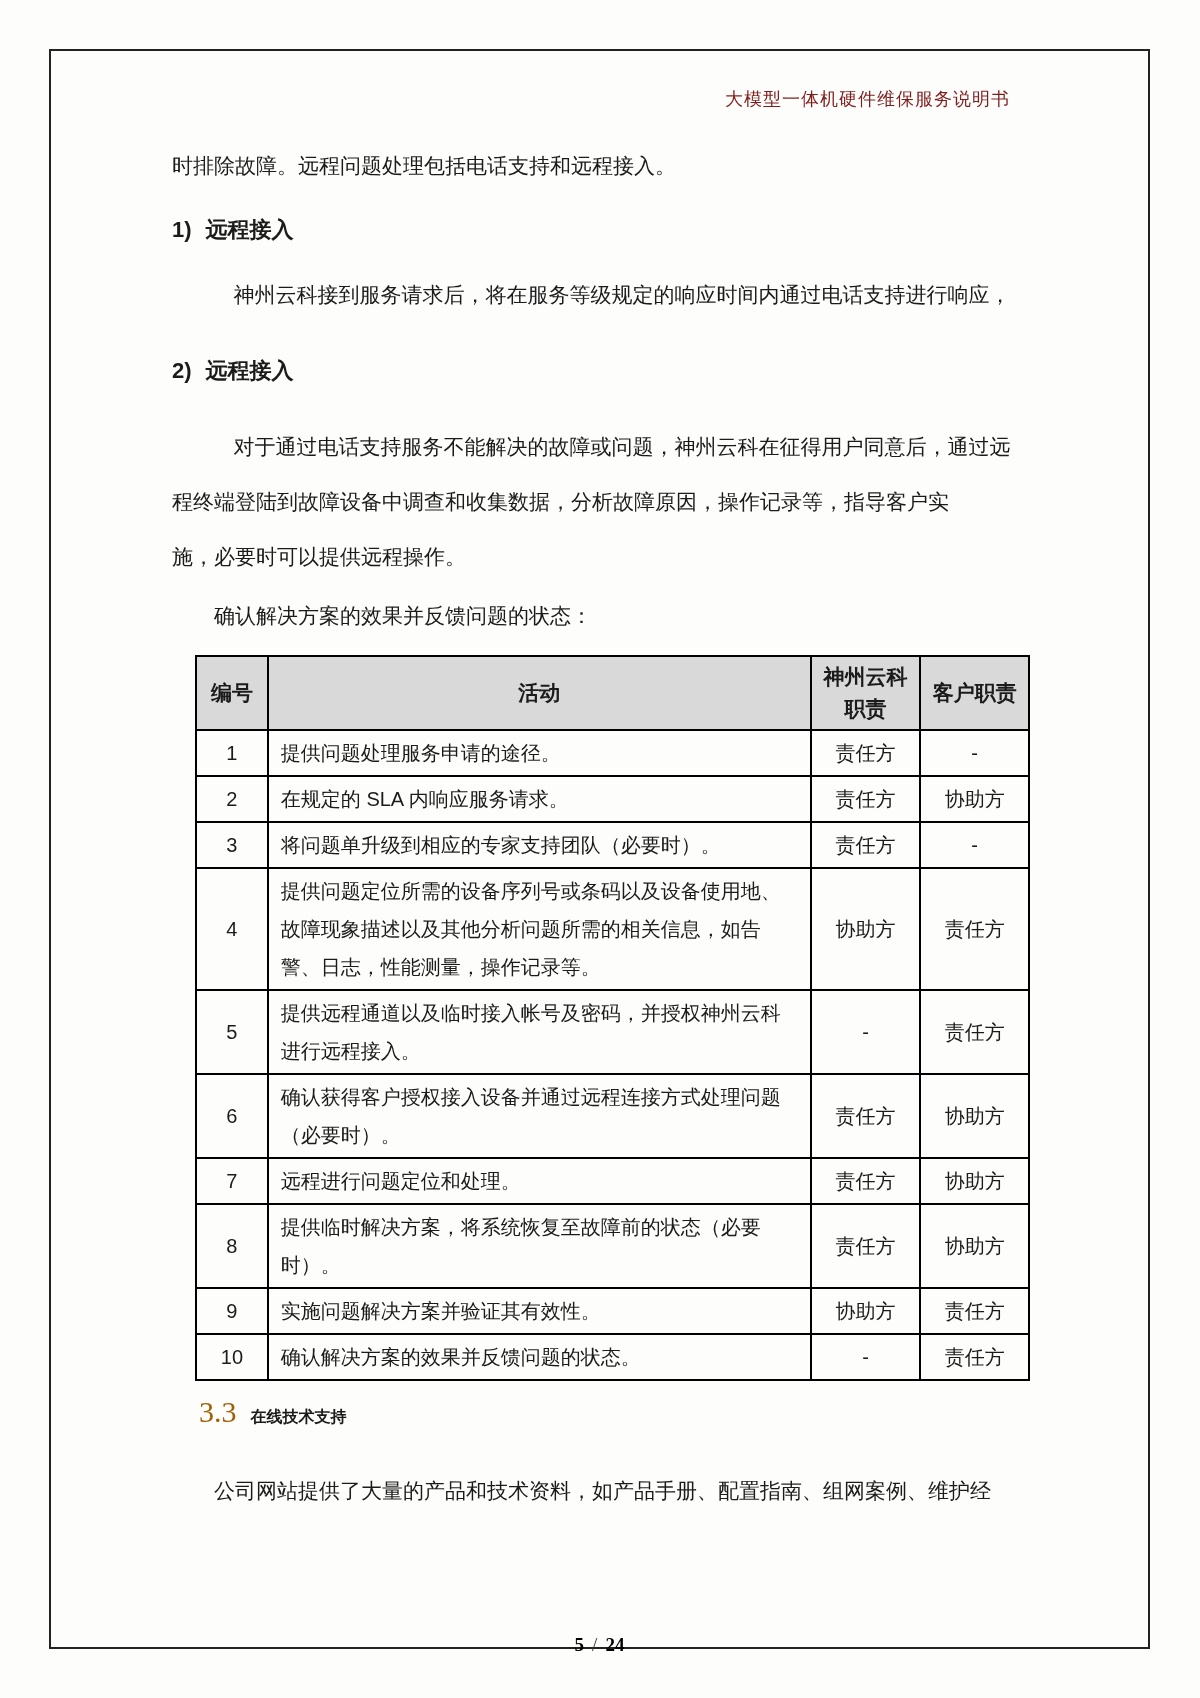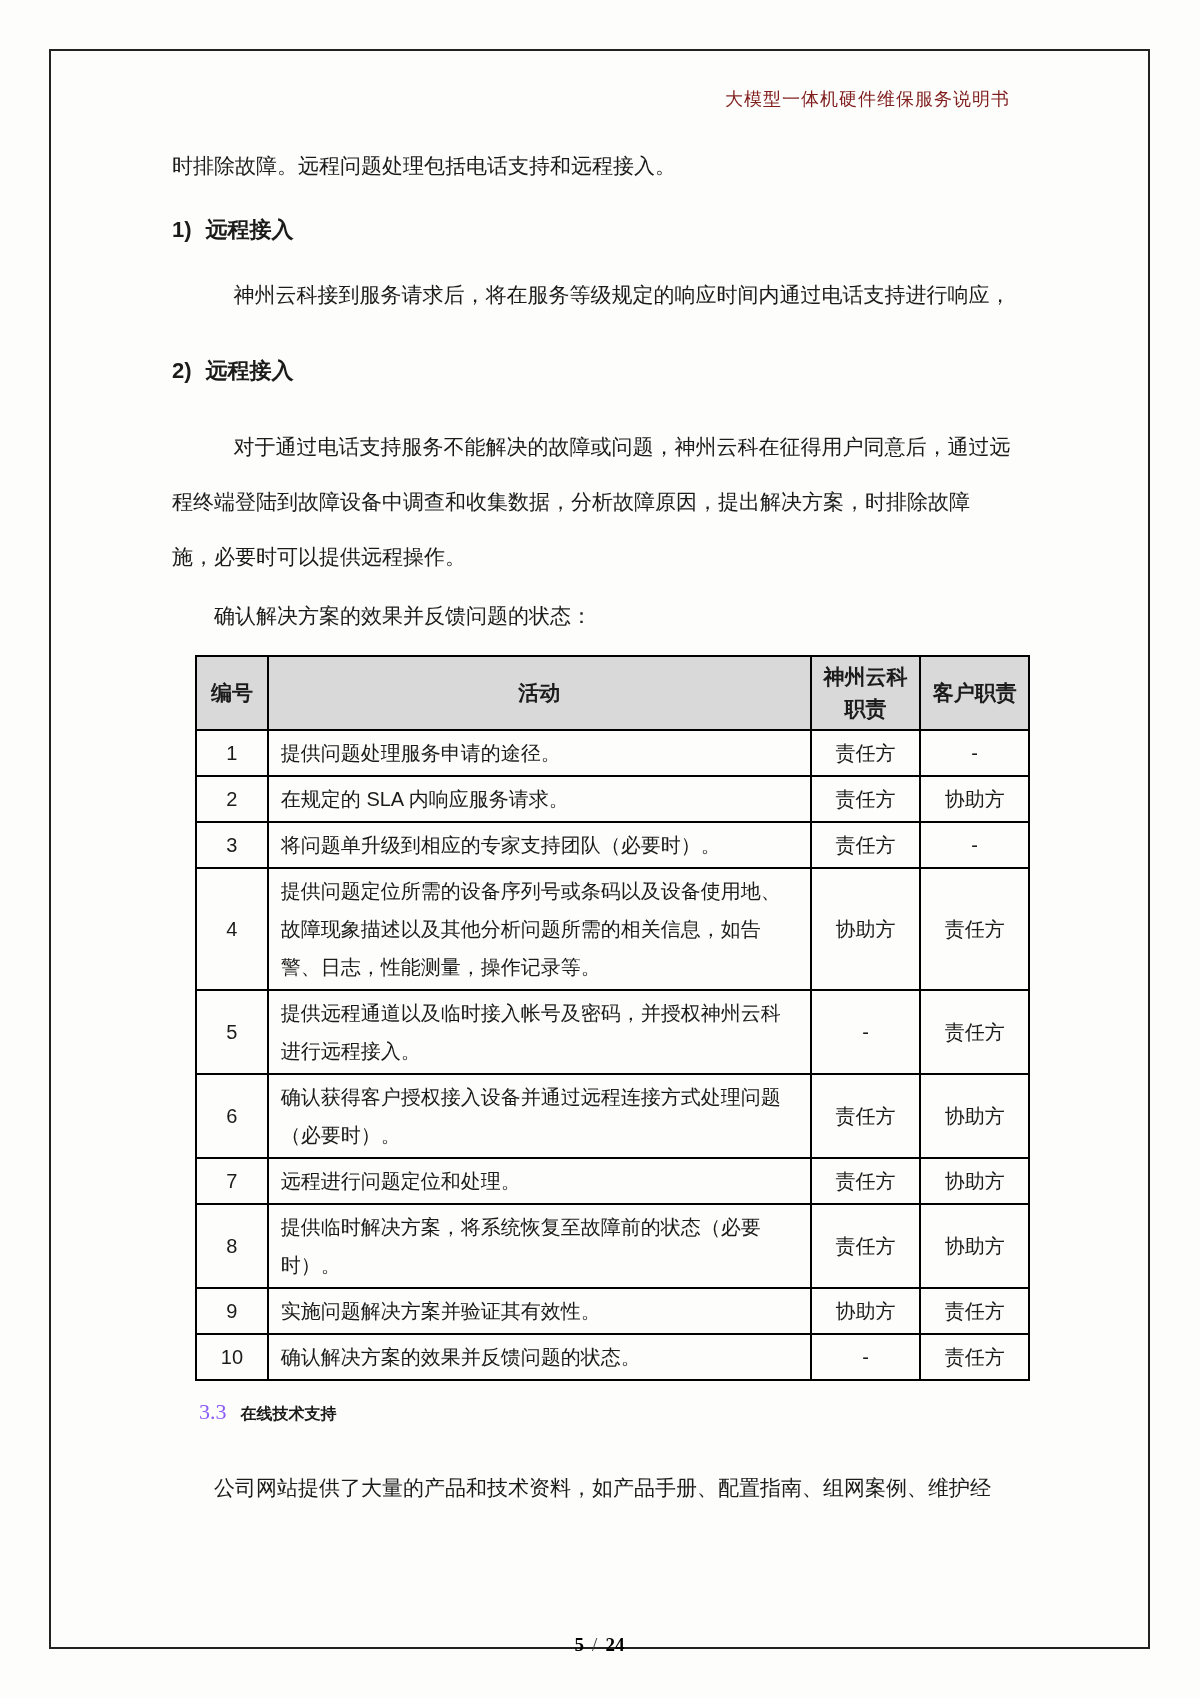--- a/index.html
+++ b/index.html
@@ -96,23 +96,23 @@
   .col-no { width: 72px; }
   .col-activity { width: 546px; }
   .col-vendor { width: 110px; }
   .col-customer { width: 109px; }
   .section-33 {
     margin: 14px 0 0 27px;
     line-height: 34px;
   }
   .section-33 .sec-num {
     font-family: "Liberation Serif", serif;
-    font-size: 22px;
+    font-size: 30px;
     margin-right: 14px;
-    color: #8b5cf6;
+    color: #a16207;
   }
   .section-33 .sec-title {
     font-size: 16px;
     font-weight: bold;
   }
   .bottom-para {
     margin-top: 42px;
     line-height: 30px;
     font-size: 21px;
     padding-left: 42px;
@@ -156,21 +156,21 @@
       <div class="para">
         <div class="line indent">神州云科接到服务请求后，将在服务等级规定的响应时间内通过电话支持进行响应，</div>
       </div>
 
       <div class="list-heading">
         <span class="num">2)</span><span>远程接入</span>
       </div>
 
       <div class="para para2">
         <div class="line indent">对于通过电话支持服务不能解决的故障或问题，神州云科在征得用户同意后，通过远</div>
-        <div class="line">程终端登陆到故障设备中调查和收集数据，分析故障原因，提出解决方案，时排除故障</div>
+        <div class="line">程终端登陆到故障设备中调查和收集数据，分析故障原因，操作记录等，指导客户实</div>
         <div class="line">施，必要时可以提供远程操作。</div>
       </div>
 
       <div class="table-intro">确认解决方案的效果并反馈问题的状态：</div>
 
       <table class="resp-table">
         <colgroup>
           <col class="col-no">
           <col class="col-activity">
           <col class="col-vendor">

